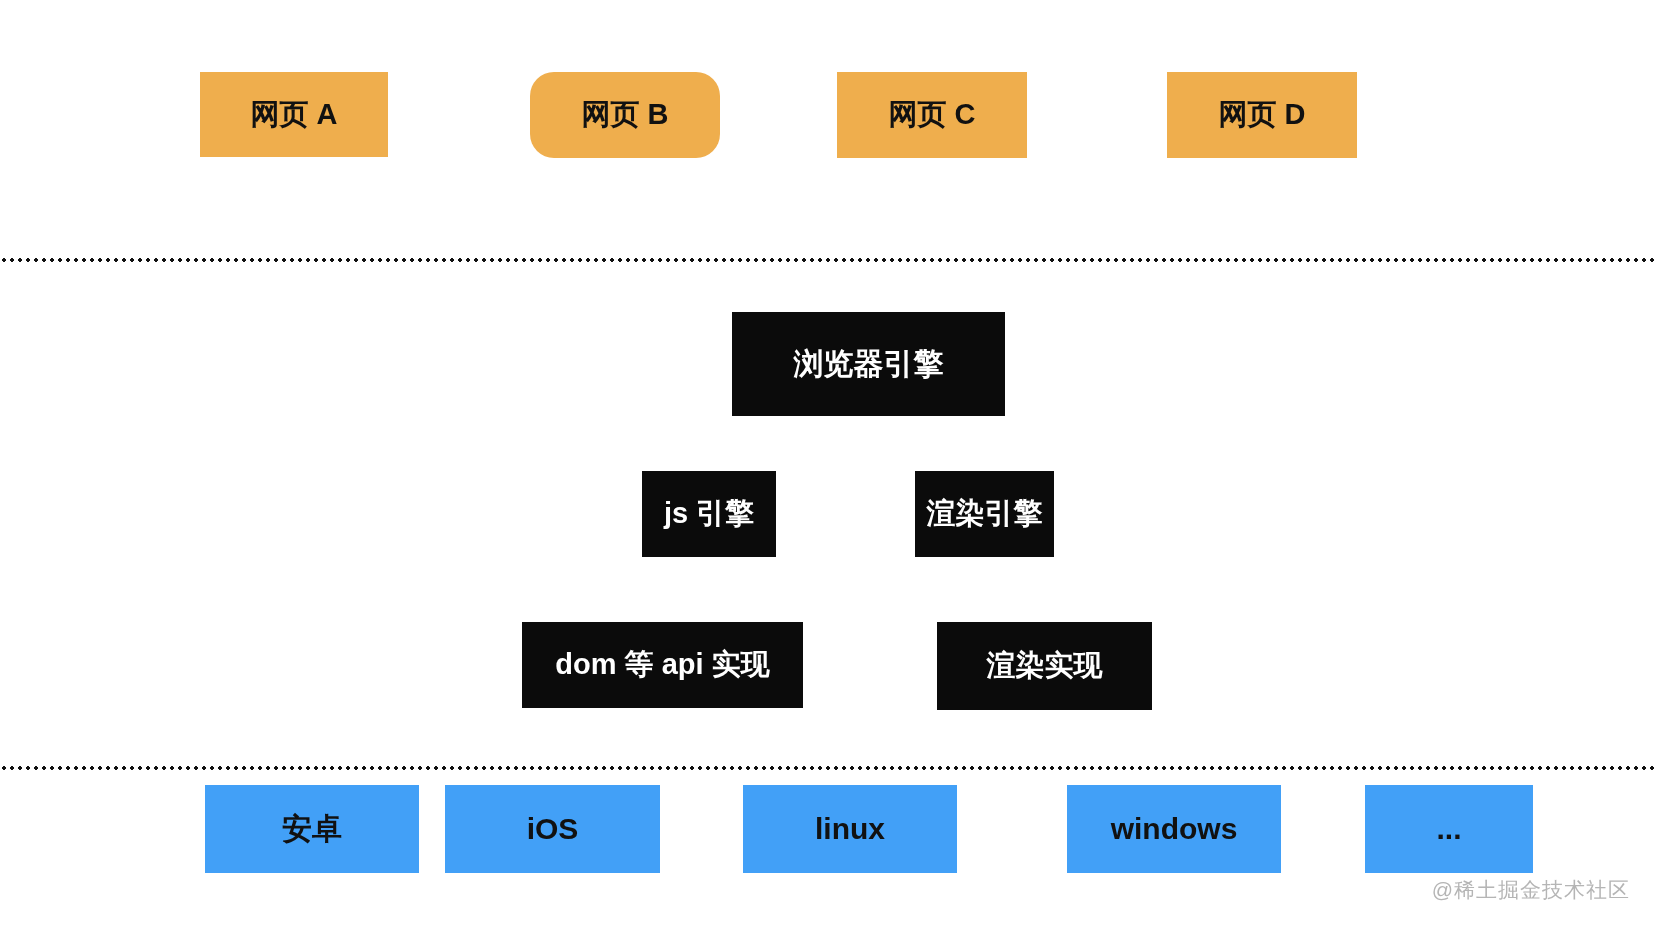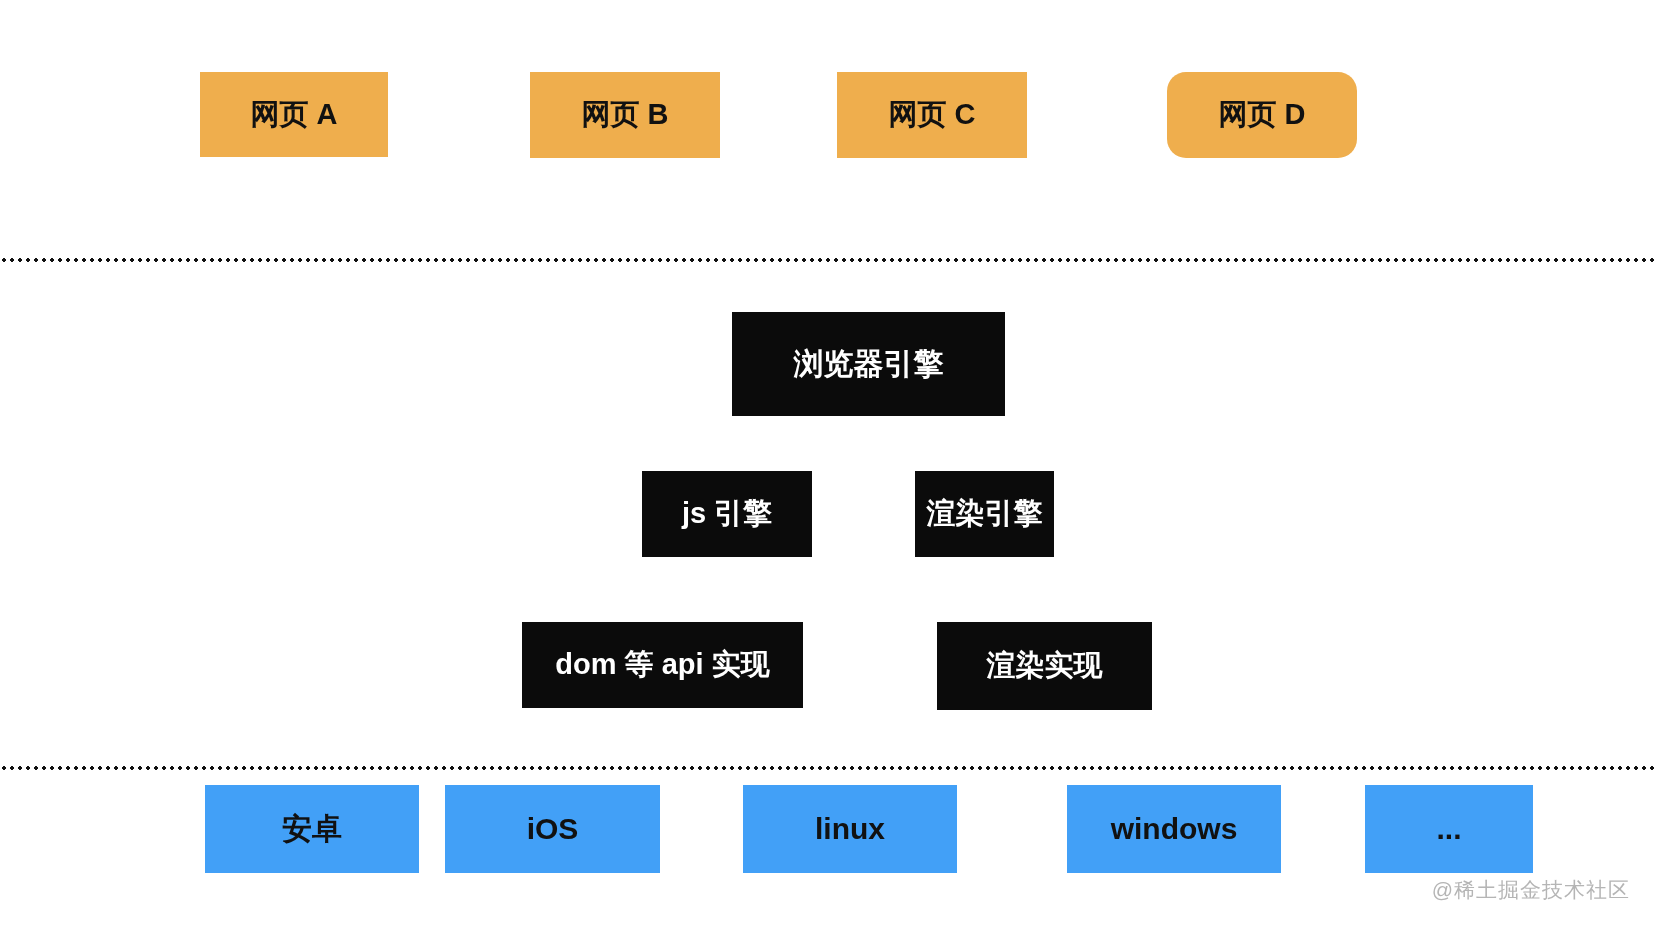--- a/index.html
+++ b/index.html
@@ -35,31 +35,31 @@
 
   .page-box {
     background: var(--page-box);
     color: var(--box-text);
     font-size: 29px;
     top: 72px;
     height: 86px;
     width: 190px;
   }
   .page-a { left: 200px; width: 188px; height: 85px; }
-  .page-b { left: 530px; }
+  .page-b { left: 530px; border-radius: 24px; }
   .page-c { left: 837px; }
-  .page-d { left: 1167px; border-radius: 19px; }
+  .page-d { left: 1167px; }
 
   .engine-box {
     background: var(--engine-box);
     color: var(--engine-text);
     font-size: 29px;
   }
   .browser-engine { left: 732px; top: 312px; width: 273px; height: 104px; font-size: 30px; }
-  .js-engine      { left: 642px; top: 471px; width: 170px; height: 86px; }
+  .js-engine      { left: 642px; top: 471px; width: 134px; height: 86px; }
   .render-engine  { left: 915px; top: 471px; width: 139px; height: 86px; }
   .dom-api        { left: 522px; top: 622px; width: 281px; height: 86px; }
   .render-impl    { left: 937px; top: 622px; width: 215px; height: 88px; }
 
   .platform-box {
     background: var(--platform-box);
     color: var(--box-text);
     font-size: 30px;
     top: 785px;
     height: 88px;

